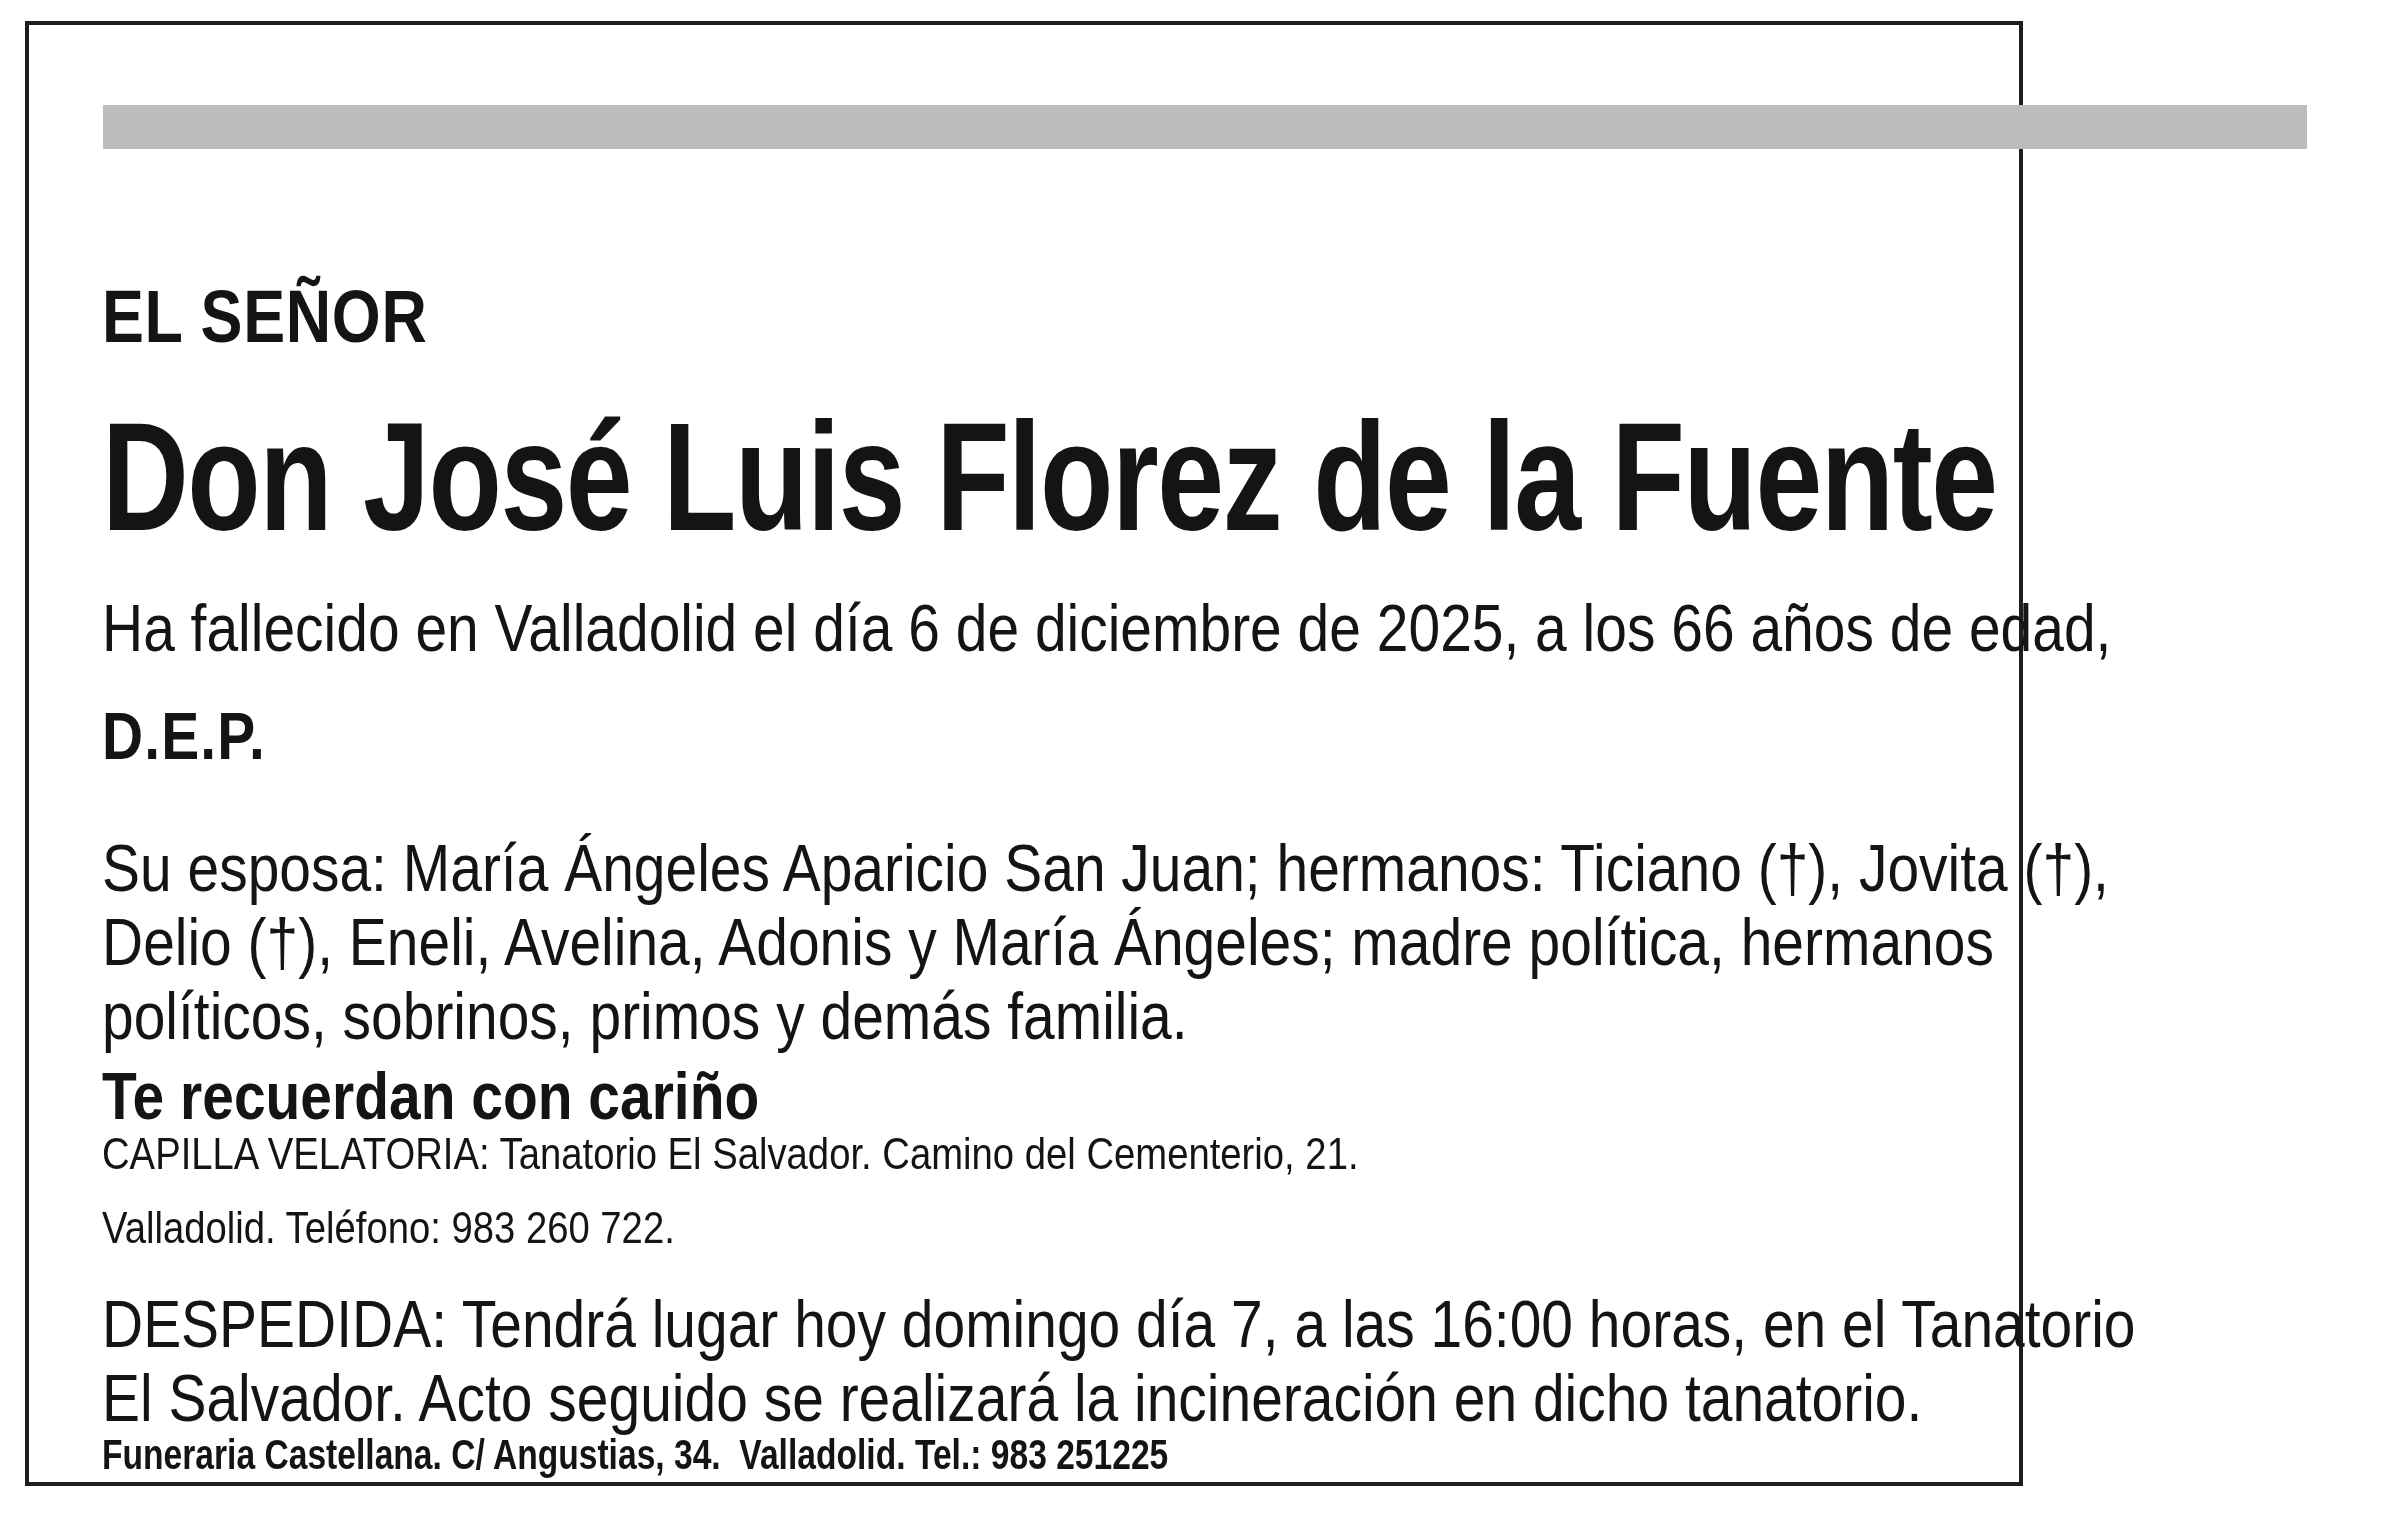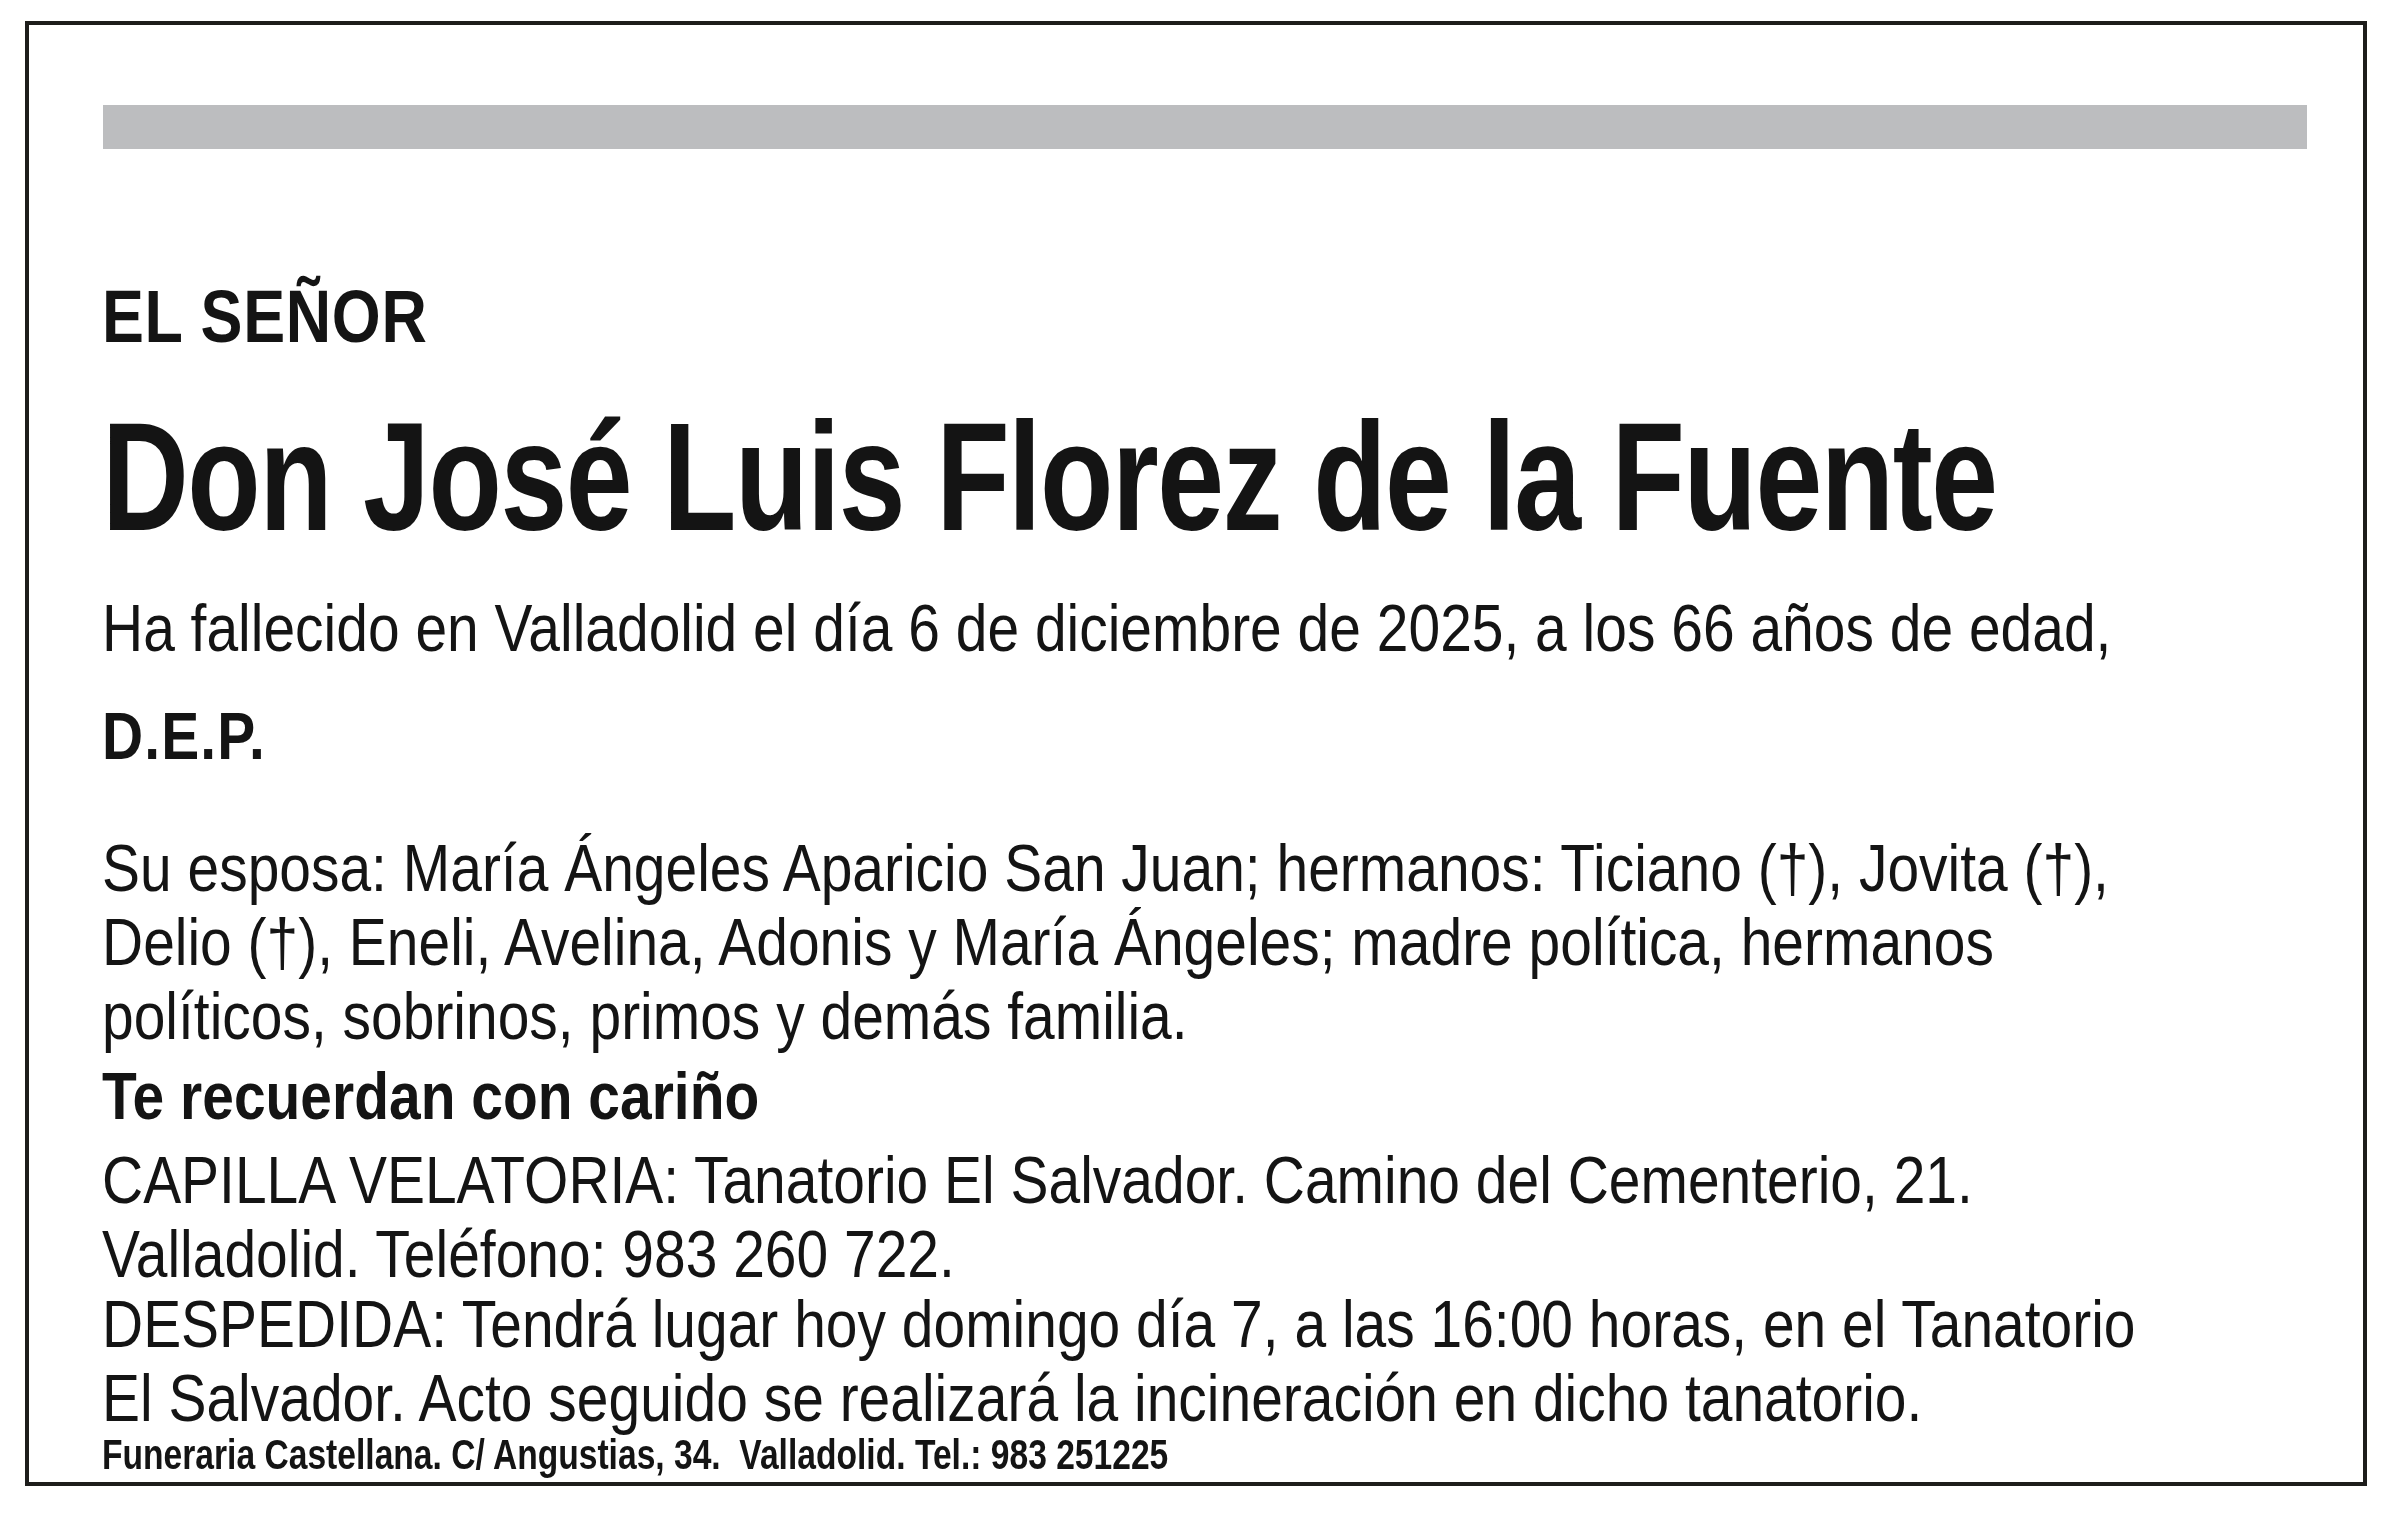--- a/index.html
+++ b/index.html
@@ -12,21 +12,21 @@
   html,body{
     width:2401px;height:1520px;
     background:var(--bg);
     font-family:"Liberation Sans", sans-serif;
     color:var(--text);
     overflow:hidden;
   }
   .frame{
     position:absolute;
     left:25px;top:21px;
-    width:2342px;height:1465px;
+    width:1998px;height:1465px;
     border:4px solid var(--border);
     background:var(--bg);
   }
   .topbar{
     position:absolute;
     left:74px;top:80px;
     width:2204px;height:44px;
     background:var(--bar);
   }
   .line{
@@ -44,21 +44,21 @@
   .b{font-weight:bold;}
   .cx85{transform:scaleX(.85);}
   .cx80{transform:scaleX(.80);}
   .cx78{transform:scaleX(.78);}
   .salutation{top:252px;font-size:74px;line-height:79px;letter-spacing:.01em;}
   .title{top:373px;font-size:154px;line-height:159px;letter-spacing:-.012em;}
   .announce{top:566px;font-size:67px;line-height:74px;}
   .dep{top:674px;font-size:67px;line-height:74px;letter-spacing:.02em;}
   .family{top:806px;font-size:67px;}
   .remember{top:1034px;font-size:67px;line-height:74px;}
-  .chapel{top:1118px;font-size:67px;}
+  .chapel{top:1092px;font-size:45px;}
   .farewell{top:1262px;font-size:67px;}
   .footerline{top:1405px;font-size:42px;line-height:50px;}
 </style>
 </head>
 <body>
 
 <div class="frame">
 
   <div class="topbar"></div>
 

